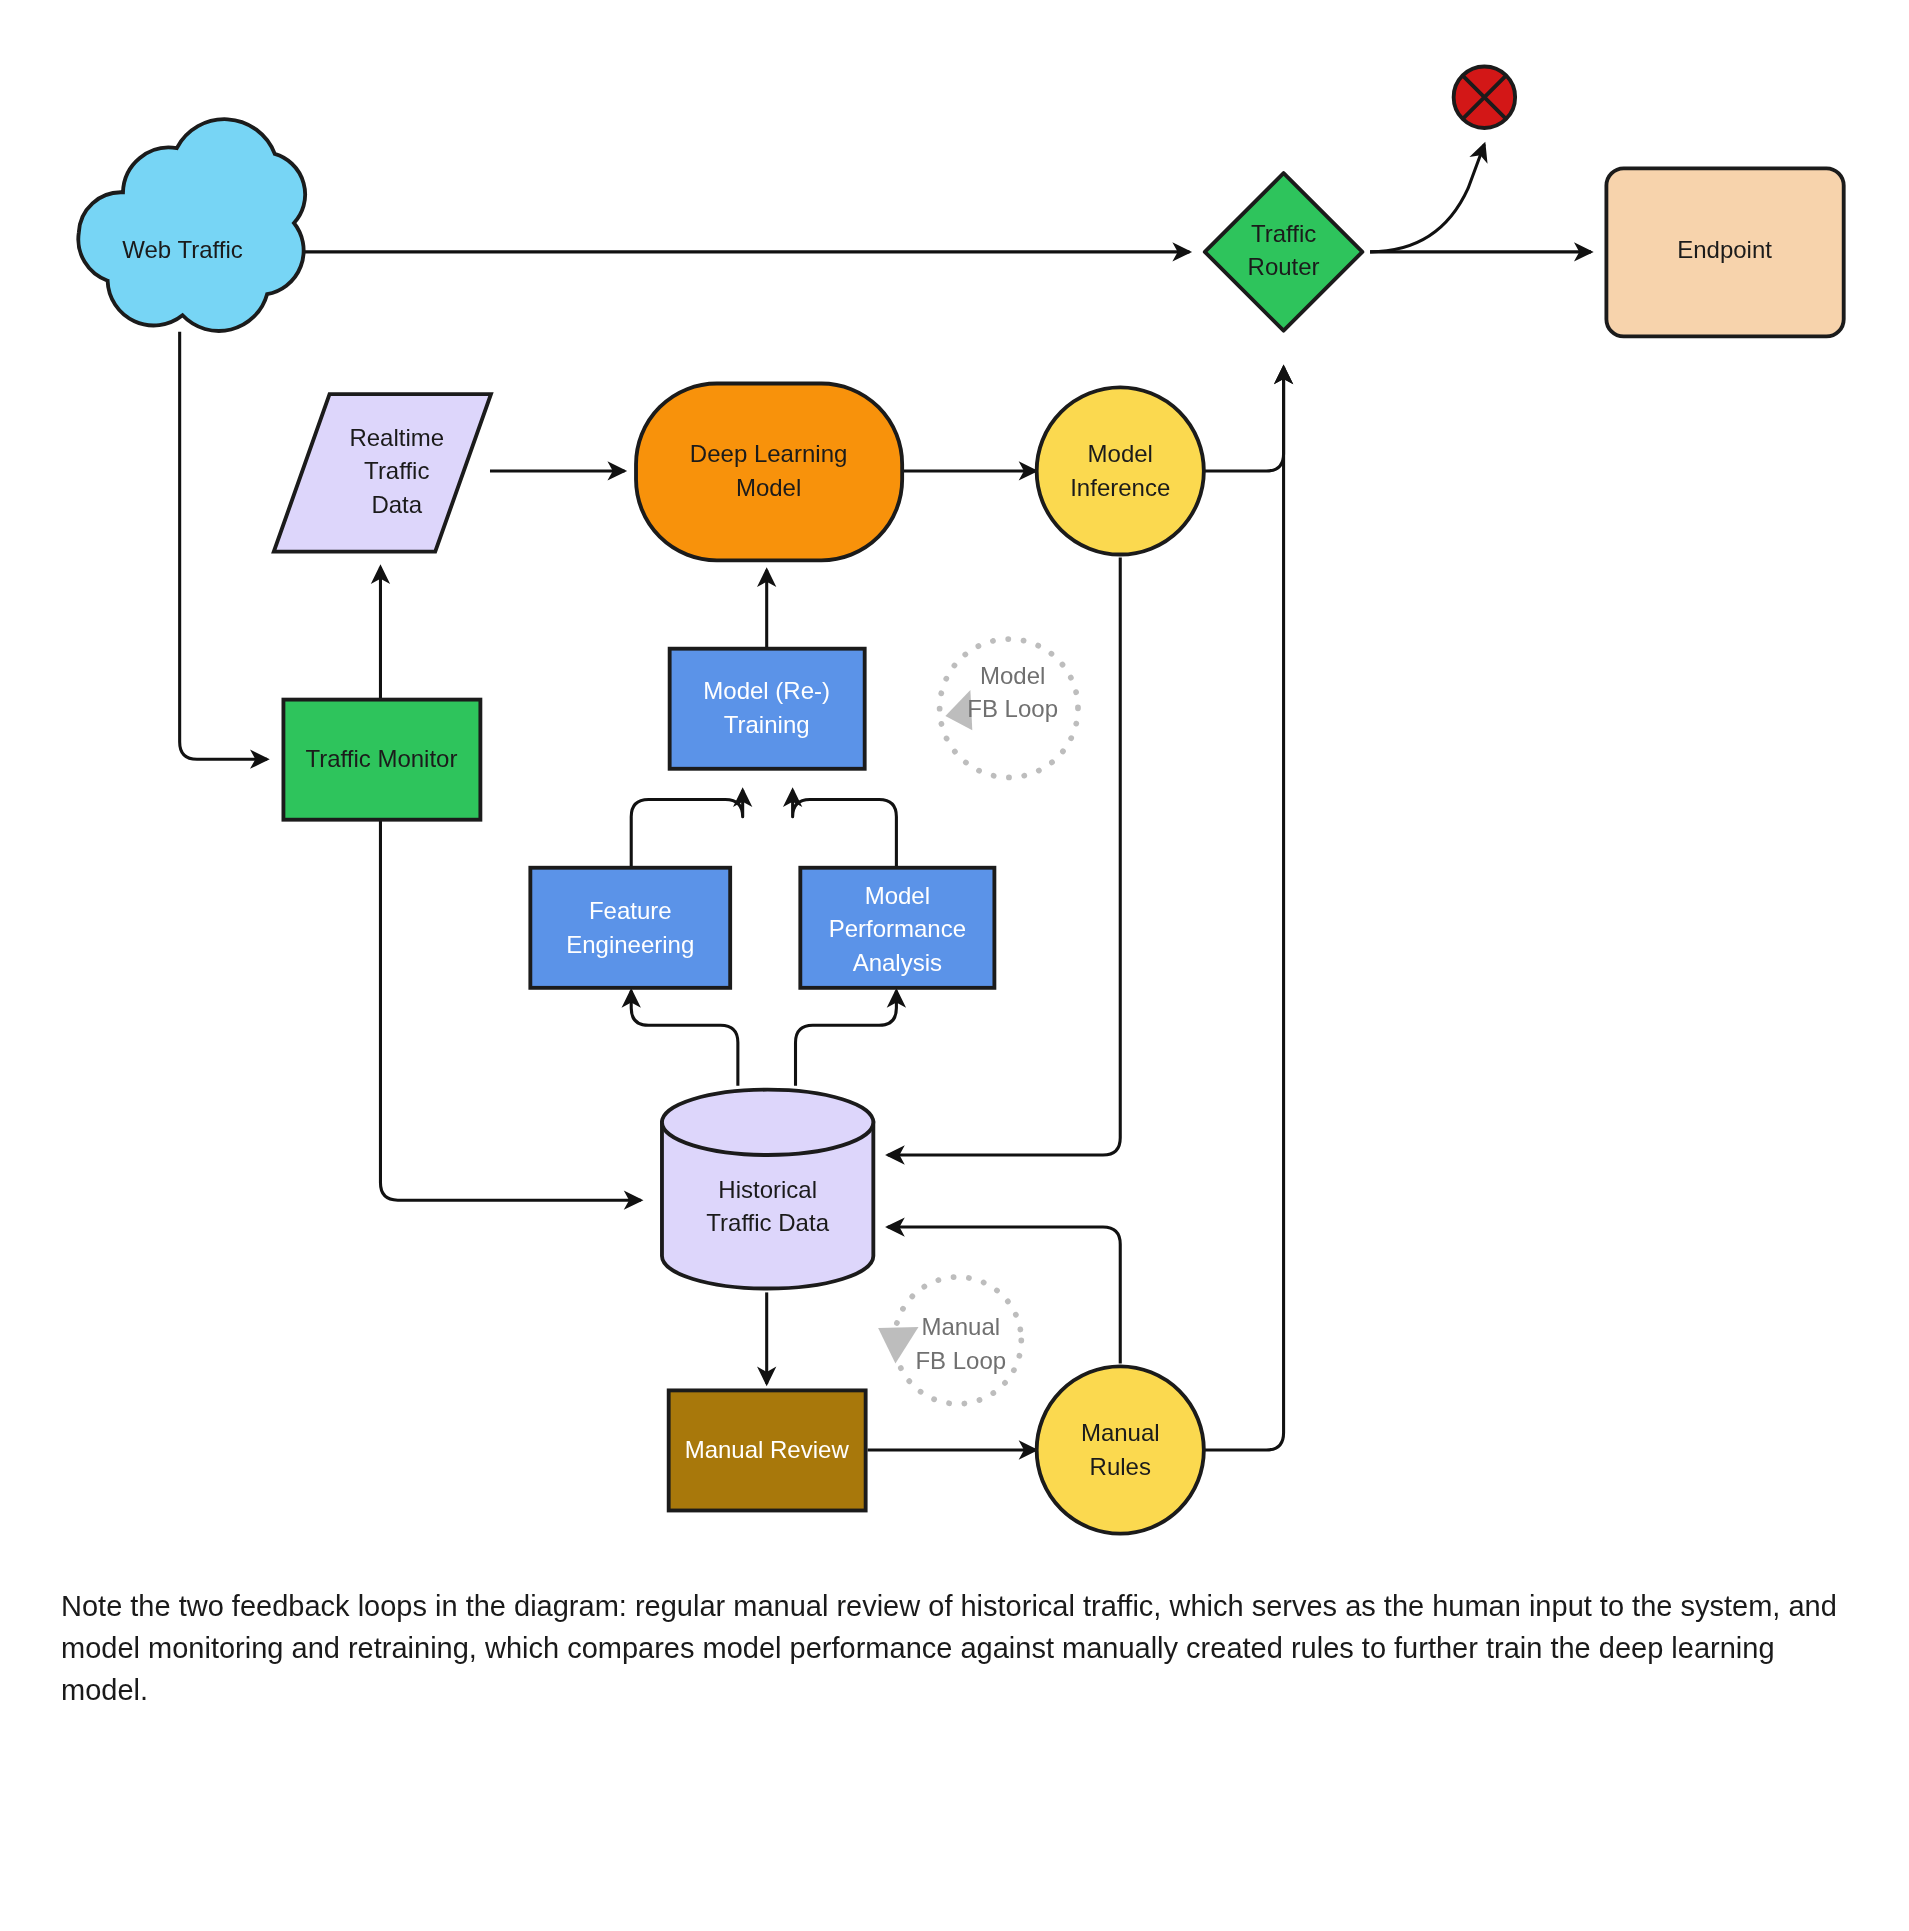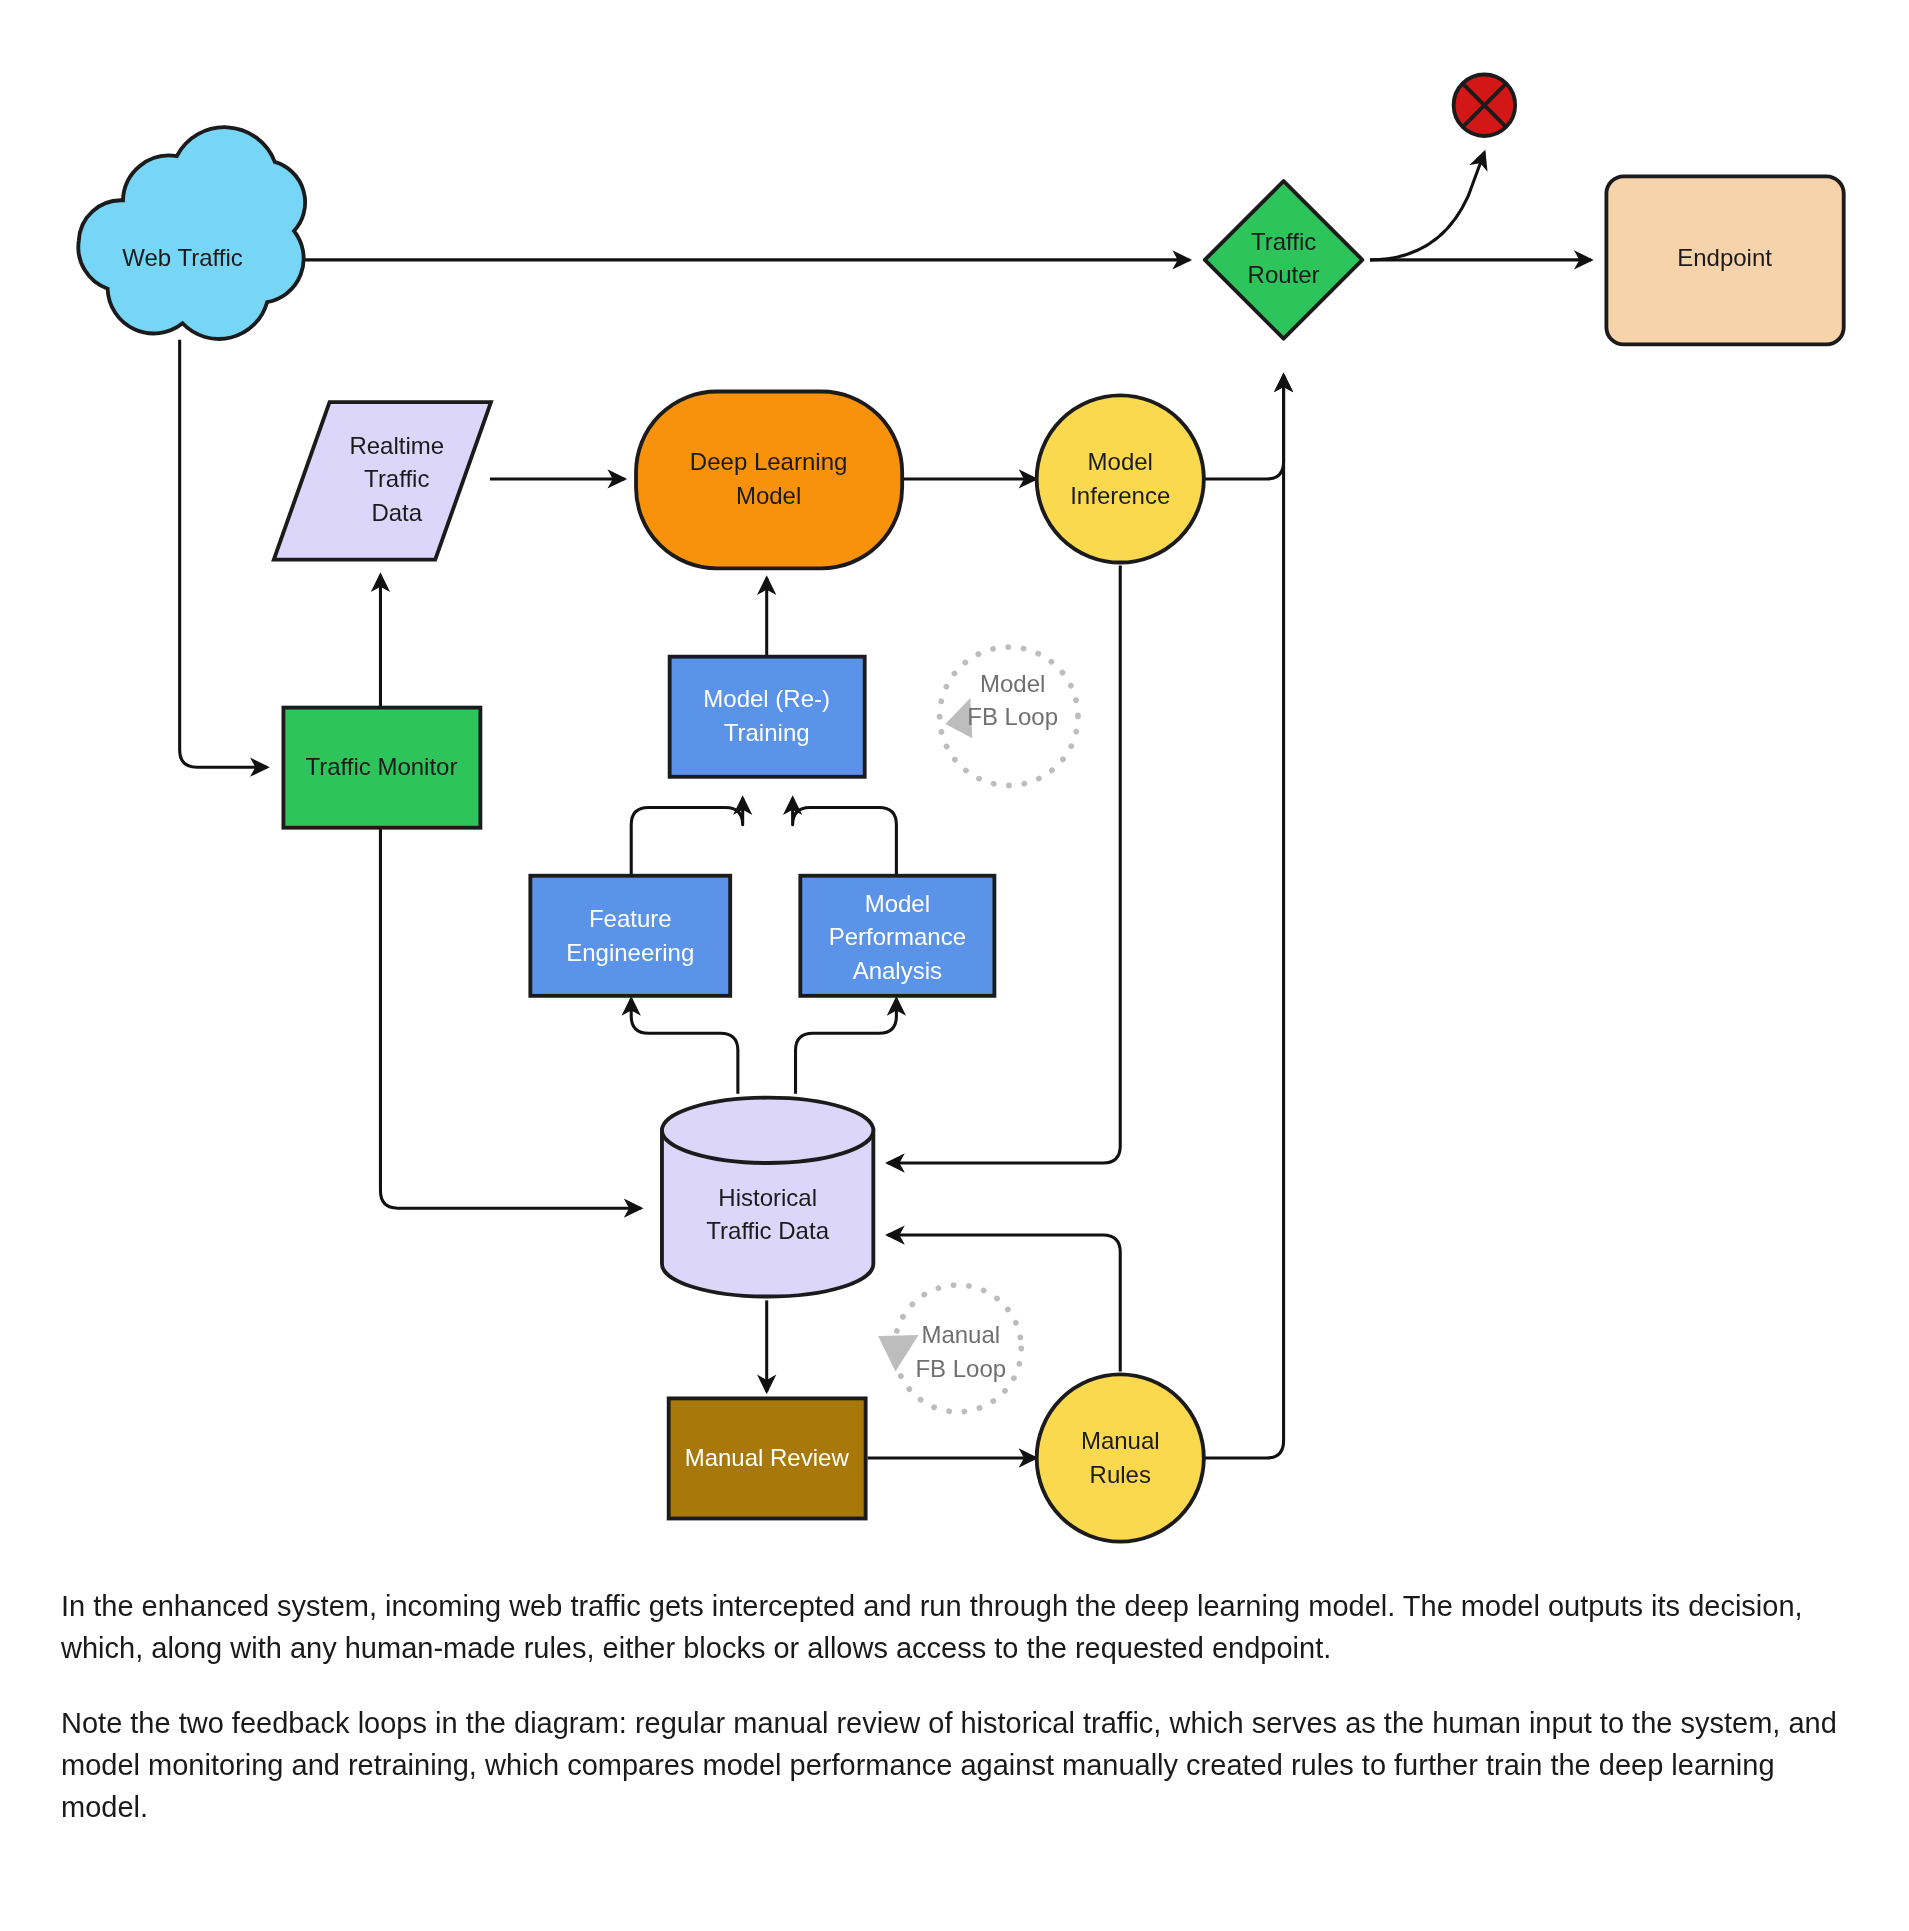--- a/index.html
+++ b/index.html
@@ -17,21 +17,21 @@
     position: relative;
     width: 1910px;
     height: 1932px;
     background: #ffffff;
     border-radius: 27px;
     overflow: hidden;
   }
   #diagram {
     position: absolute;
     left: 0;
-    top: 8px;
+    top: 0;
     width: 1910px;
     height: 1576px;
   }
   svg#flow {
     display: block;
     width: 1910px;
     height: 1576px;
   }
   .nodelabel {
     font-family: "Liberation Sans", sans-serif;
@@ -231,18 +231,17 @@
         <circle class="loopring" cx="997" cy="1395" r="66"></circle>
         <path class="looparrow" d="M 914 1382 L 956 1381 L 932 1419 Z"></path>
         <text class="looplabel" x="1000" y="1383">Manual</text>
         <text class="looplabel" x="1000" y="1418">FB Loop</text>
       </g>
 
     </svg>
   </div>
 
   <div id="caption">
-    <p>In the enhanced system, incoming web traffic gets intercepted and run through the deep learning model. The model outputs its decision, which, along with any human-made rules, either blocks or allows access to the requested endpoint.</p>
     <p>Note the two feedback loops in the diagram: regular manual review of historical traffic, which serves as the human input to the system, and model monitoring and retraining, which compares model performance against manually created rules to further train the deep learning model.</p>
   </div>
 
 </div>
 
 
 </body></html>

